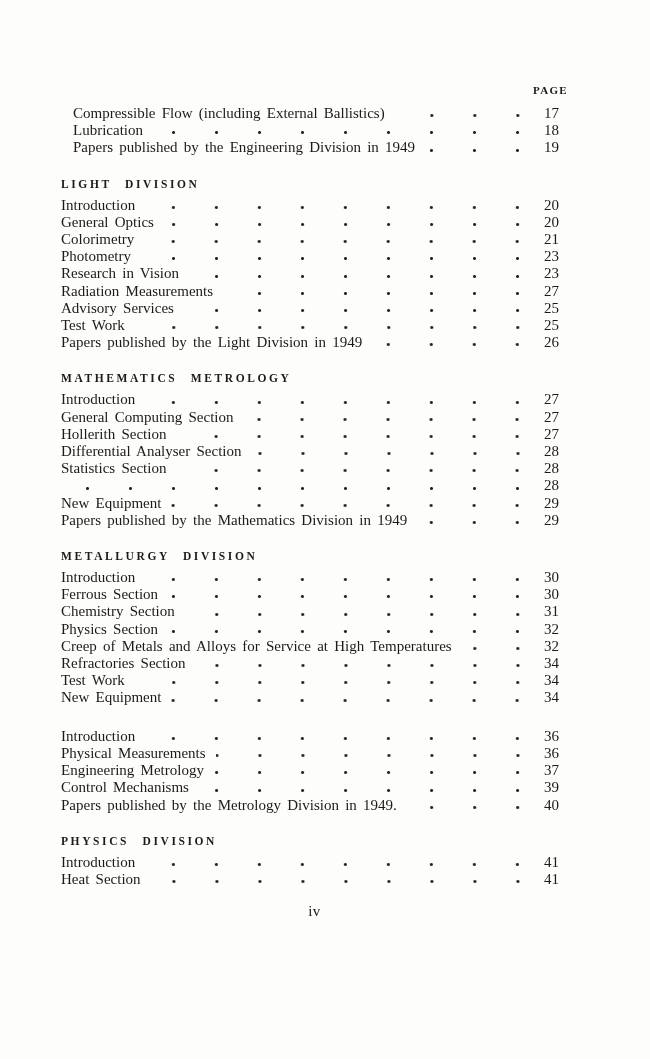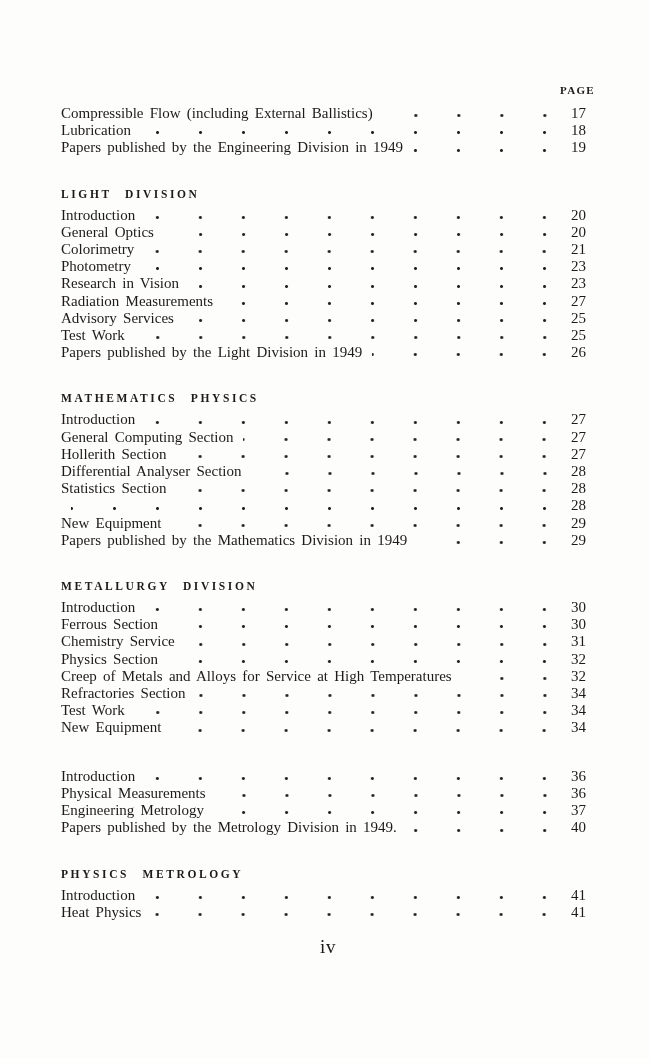--- a/index.html
+++ b/index.html
@@ -12,34 +12,35 @@
     background: #fdfdfc;
     overflow: hidden;
     font-family: "Liberation Serif", serif;
     color: #1d1a17;
   }
   .page {
     position: relative;
     width: 650px;
     height: 1059px;
     box-sizing: border-box;
-    padding: 84px 55px 0 61px;
+    padding: 84px 82px 0 61px;
   }
   .page-col-label {
     text-align: right;
     font-size: 11px;
     font-weight: bold;
     letter-spacing: 1.3px;
     line-height: 12px;
   }
   .toc-section {
-    margin-top: 31px;
+    margin-top: 21px;
   }
   .toc-section:first-child {
     margin-top: 9px;
+    margin-left: 12px;
   }
   .division-heading {
     font-size: 11.5px;
     font-weight: bold;
     letter-spacing: 2.6px;
     word-spacing: 8px;
     line-height: 13px;
     margin: 0 0 6px 0;
   }
   .toc-row {
@@ -66,21 +67,21 @@
   }
   .entry-page {
     flex: 0 0 auto;
     width: 24px;
     text-align: left;
     white-space: nowrap;
   }
   .folio {
     text-align: center;
     margin-top: 15px;
-    font-size: 19px;
+    font-size: 15px;
     letter-spacing: 0.5px;
   }
 </style>
 </head>
 <body>
 
 <div class="page">
   <div class="page-col-label">PAGE</div>
 
   <main class="toc">
@@ -143,21 +144,21 @@
           <span class="leader"></span>
           <span class="entry-page">25</span>
         </div>
         <div class="toc-row">
           <span class="entry-title">Papers published by the Light Division in 1949</span>
           <span class="leader"></span>
           <span class="entry-page">26</span>
         </div>
       </section>
       <section class="toc-section">
-        <h2 class="division-heading">MATHEMATICS PHYSICS</h2>
+        <h2 class="division-heading">MATHEMATICS METROLOGY</h2>
         <div class="toc-row">
           <span class="entry-title">Introduction</span>
           <span class="leader"></span>
           <span class="entry-page">27</span>
         </div>
         <div class="toc-row">
           <span class="entry-title">General Computing Section</span>
           <span class="leader"></span>
           <span class="entry-page">27</span>
         </div>
@@ -197,21 +198,21 @@
           <span class="entry-title">Introduction</span>
           <span class="leader"></span>
           <span class="entry-page">30</span>
         </div>
         <div class="toc-row">
           <span class="entry-title">Ferrous Section</span>
           <span class="leader"></span>
           <span class="entry-page">30</span>
         </div>
         <div class="toc-row">
-          <span class="entry-title">Chemistry Service</span>
+          <span class="entry-title">Chemistry Section</span>
           <span class="leader"></span>
           <span class="entry-page">31</span>
         </div>
         <div class="toc-row">
           <span class="entry-title">Physics Section</span>
           <span class="leader"></span>
           <span class="entry-page">32</span>
         </div>
         <div class="toc-row">
           <span class="entry-title">Creep of Metals and Alloys for Service at High Temperatures</span>
@@ -244,34 +245,39 @@
           <span class="entry-title">Physical Measurements</span>
           <span class="leader"></span>
           <span class="entry-page">36</span>
         </div>
         <div class="toc-row">
           <span class="entry-title">Engineering Metrology</span>
           <span class="leader"></span>
           <span class="entry-page">37</span>
         </div>
         <div class="toc-row">
+          <span class="entry-title">Control Mechanisms</span>
+          <span class="leader"></span>
+          <span class="entry-page">39</span>
+        </div>
+        <div class="toc-row">
           <span class="entry-title">Papers published by the Metrology Division in 1949.</span>
           <span class="leader"></span>
           <span class="entry-page">40</span>
         </div>
       </section>
       <section class="toc-section">
-        <h2 class="division-heading">PHYSICS METROLOGY</h2>
+        <h2 class="division-heading">PHYSICS DIVISION</h2>
         <div class="toc-row">
           <span class="entry-title">Introduction</span>
           <span class="leader"></span>
           <span class="entry-page">41</span>
         </div>
         <div class="toc-row">
-          <span class="entry-title">Heat Physics</span>
+          <span class="entry-title">Heat Section</span>
           <span class="leader"></span>
           <span class="entry-page">41</span>
         </div>
       </section>
     </main>
 
   <div class="folio">iv</div>
 </div>
 
 </body></html>

